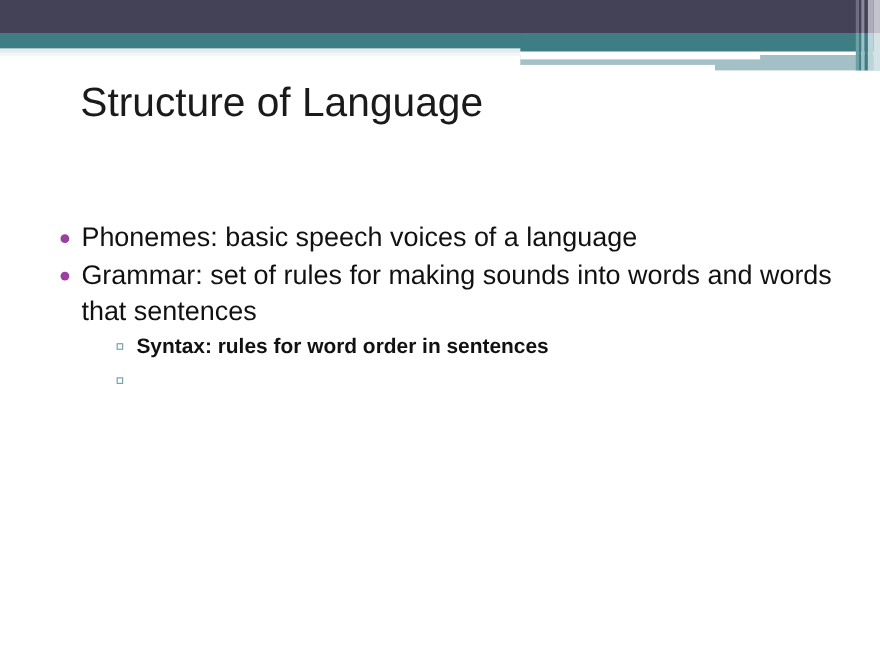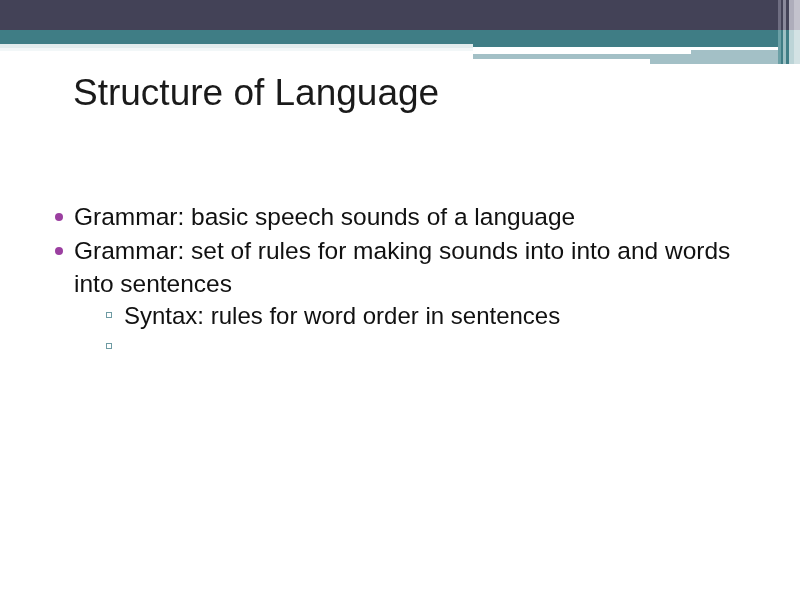--- a/index.html
+++ b/index.html
@@ -144,24 +144,25 @@
   }
 
   ul.lvl2 {
     list-style: none;
     margin: 1px 0 0 0;
     padding: 0 0 0 30px;
   }
   li.item2 {
     position: relative;
     padding-left: 20px;
-    font-size: 24px;
+    font-size: 19px;
     line-height: 30px;
     color: #111111;
     margin: 0 0 1px 0;
+    font-weight: bold;
   }
   li.item2 > .bullet-sq {
     position: absolute;
     left: 2px;
     top: 11px;
     width: 6px;
     height: 6px;
     border: 1.5px solid #6e9ba3;
     background: transparent;
     box-sizing: border-box;
@@ -197,27 +198,27 @@
   <div class="vstripe-lower vl5"></div>
   <div class="vstripe-lower vl6"></div>
 
   <div id="title">Structure of Language</div>
 
   <div id="body">
     <ul class="lvl1">
 
       <li class="item1">
         <span class="bullet-dot"></span>
-        <span class="txt">Grammar: basic speech sounds of a language</span>
+        <span class="txt">Phonemes: basic speech voices of a language</span>
       </li>
 
 
       <li class="item1">
         <span class="bullet-dot"></span>
-        <span class="txt">Grammar: set of rules for making sounds into into and words into sentences</span>
+        <span class="txt">Grammar: set of rules for making sounds into words and words that sentences</span>
 
         <ul class="lvl2">
           <li class="item2">
             <span class="bullet-sq"></span>
             <span class="txt">Syntax: rules for word order in sentences</span>
           </li>
           <li class="item2">
             <span class="bullet-sq"></span>
           </li>
         </ul>

